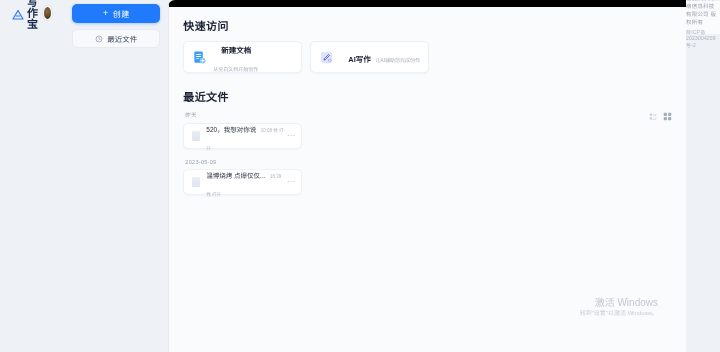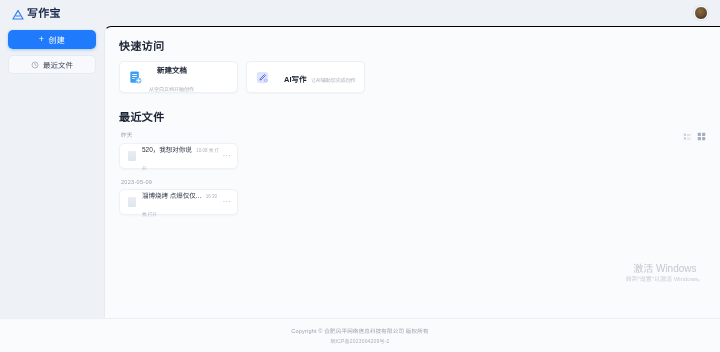--- a/index.html
+++ b/index.html
@@ -4,21 +4,21 @@
 <style>
   * { margin:0; padding:0; box-sizing:border-box; }
   html,body { width:720px; height:352px; overflow:hidden; }
   body {
     font-family:"Liberation Sans","DejaVu Sans",sans-serif;
     background:#eef1f6;
     color:#1f2430;
     -webkit-font-smoothing:antialiased;
   }
 
-  .app { position:relative; width:720px; height:352px; display:flex; flex-direction:column; }
+  .app { position:relative; width:720px; height:352px; display:flex; flex-direction:row; }
 
   
   .topbar {
     height:26px; flex:0 0 26px;
     background:#eef1f6;
     display:flex; align-items:center; justify-content:space-between;
     padding:0 8px 0 8px;
     position:relative; z-index:5;
   }
   .brand { display:flex; align-items:center; gap:3px; padding-left:4px; }
@@ -65,21 +65,21 @@
     cursor:pointer;
   }
   .nav-item .ic { width:8px; height:8px; display:block; opacity:.75; }
 
   
   .main {
     flex:1; min-width:0;
     background:#fafbfd;
     border-top-left-radius:7px;
     border-left:1px solid #e6eaf1;
-    border-top:1px solid #000000;
+    border-top:7px solid #000000;
     padding:10px 1px 0 14px;
     position:relative;
     overflow:hidden;
   }
 
   .section-title {
     font-size:11px; font-weight:bold; color:#1b2233;
     letter-spacing:.4px;
     margin-bottom:8px;
   }
@@ -152,22 +152,22 @@
     border-top:1px solid #eceff4;
     display:flex; flex-direction:column;
     align-items:center; justify-content:center; gap:2px;
     position:relative; z-index:3;
   }
   .foot-1 { font-size:5.5px; color:#9aa1ae; letter-spacing:.2px; }
   .foot-2 { font-size:5px; color:#aab0bb; letter-spacing:.2px; }
 
   
   .watermark {
-    position:absolute; right:16px; bottom:34px;
-    text-align:center; pointer-events:none; user-select:none;
+    position:absolute; right:28px; bottom:34px;
+    text-align:right; pointer-events:none; user-select:none;
   }
   .wm-1 { font-size:10px; color:#c3c7cf; line-height:1.25; }
   .wm-2 { font-size:6px; color:#c8ccd4; line-height:1.3; margin-top:1px; }
 </style>
 </head>
 <body>
 
 <div class="app">
 
   <div class="topbar">

